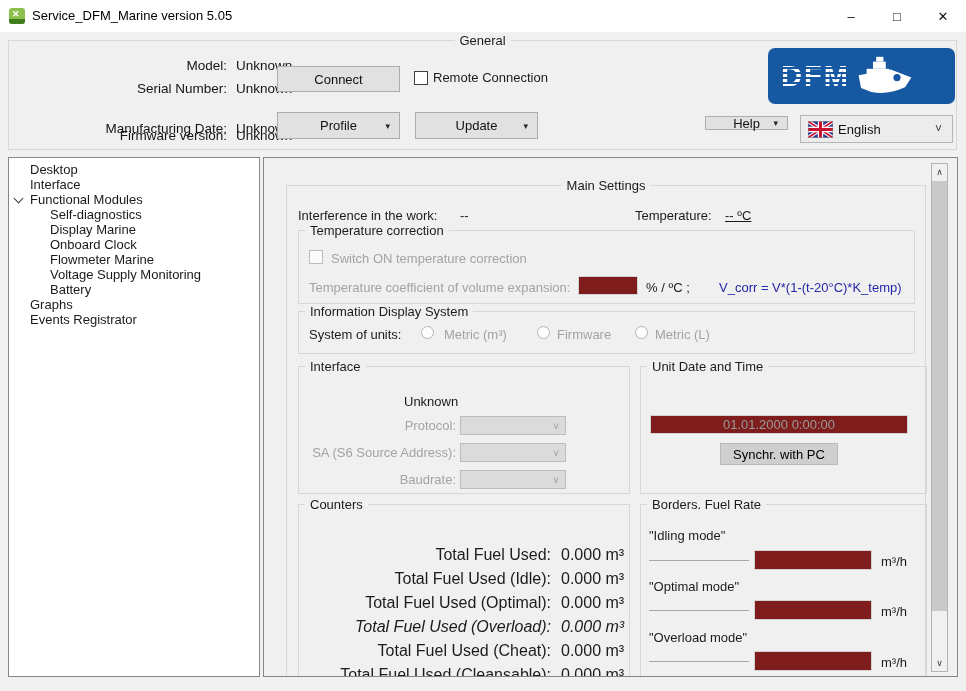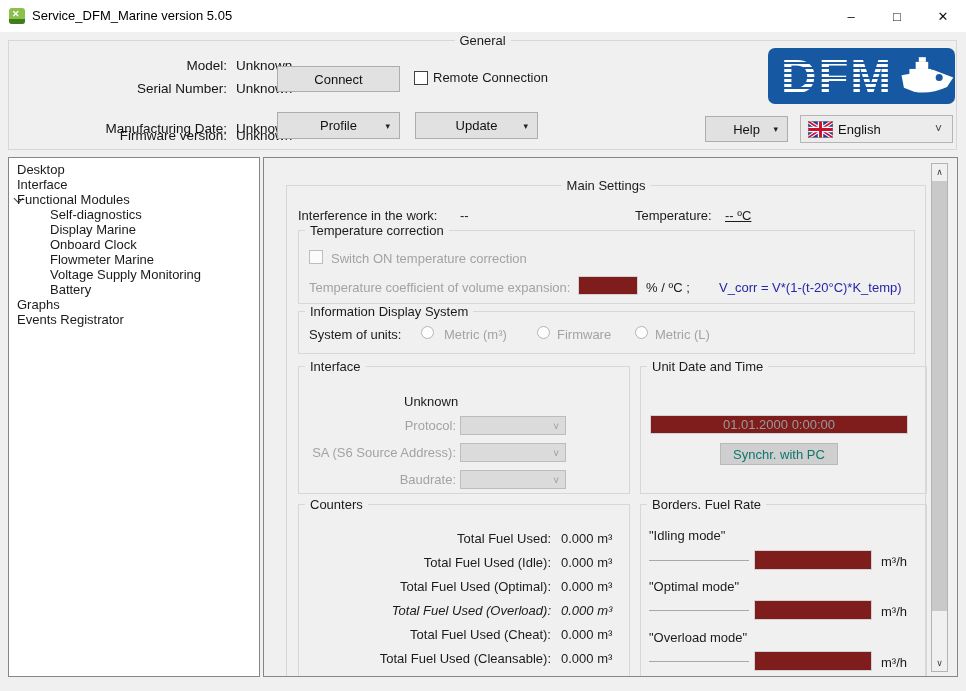--- a/index.html
+++ b/index.html
@@ -12,52 +12,52 @@
   
   .titlebar { position:absolute; left:0; top:0; width:966px; height:32px; background:#ffffff; }
   .app-icon { position:absolute; left:9px; top:8px; width:16px; height:16px; background:#8cc04c; border-radius:3px; overflow:hidden; }
   .app-icon .x { position:absolute; left:3px; top:1px; color:#fff; font-size:9px; font-weight:bold; }
   .app-icon .strip { position:absolute; left:0; bottom:0; width:16px; height:5px; background:#3f7d1e; }
   .title-text { position:absolute; left:32px; top:0; line-height:32px; font-size:13px; color:#000; }
   .win-btn { position:absolute; top:0; width:46px; height:32px; display:flex; align-items:center; justify-content:center; font-size:13px; color:#111; }
   
   .btn { position:absolute; background:#e1e1e1; border:1px solid #adadad; display:flex; align-items:center; justify-content:center; font-size:13px; color:#111; }
   .btn .arrow { position:absolute; right:9px; top:50%; transform:translateY(-50%); font-size:9px; color:#222; }
-  .btn.disabled { background:#cfcfcf; border-color:#b9b9b9; color:#0f766e; }
+  .btn.disabled { background:#cfcfcf; border-color:#b9b9b9; color:#000000; }
   .checkbox { position:absolute; width:14px; height:14px; background:#fff; border:1px solid #404040; }
   .checkbox.disabled { border-color:#bdbdbd; background:#fbfbfb; }
   .radio { position:absolute; width:13px; height:13px; border:1px solid #b4b4b4; border-radius:50%; background:#fdfdfd; }
   .textbox { position:absolute; background:#7f1d1d; border:1px solid #d2d2d2; font-family:"Liberation Sans",sans-serif; font-size:13px; color:#9a9a9a; text-align:center; }
   .selectbox { position:absolute; background:#dbdbdb; border:1px solid #bcbcbc; }
   .selectbox .sel-arrow { position:absolute; right:6px; top:50%; transform:translateY(-50%); font-size:10px; color:#9a9a9a; }
   .combo-arrow { position:absolute; right:10px; top:50%; transform:translateY(-50%); font-size:12px; color:#444; }
   
   .groupbox { position:absolute; border:1px solid #d7d7d7; }
   .gb-label { position:absolute; top:-8px; background:#f0f0f0; padding:0 5px; font-size:13px; color:#1b1b1b; white-space:nowrap; line-height:15px; }
   .gb-label.center { left:50%; transform:translateX(-50%); }
   .gb-label.left { left:6px; }
   
   .info-row { position:absolute; left:12px; display:flex; height:24px; align-items:center; font-size:13.5px; color:#141414; }
   .info-row .lbl { width:215px; text-align:right; margin-right:9px; }
   .gray { color:#a3a3a3; }
   
   .logo { position:absolute; left:768px; top:48px; width:187px; height:56px; background:#1659a2; border-radius:7px; display:flex; align-items:center; padding-left:13px; }
-  .logo-text { position:relative; color:#ffffff; font-weight:bold; font-size:49px; letter-spacing:2px; line-height:44px; }
+  .logo-text { position:relative; color:#ffffff; font-weight:bold; font-size:29px; letter-spacing:2px; line-height:44px; }
   .logo-text::after { content:""; position:absolute; inset:0; background:repeating-linear-gradient(to bottom, rgba(22,89,162,0) 0 3px, #1659a2 3px 5px); }
   
   .tree-panel { position:absolute; left:8px; top:157px; width:252px; height:520px; background:#ffffff; border:1px solid #848789; padding-top:4px; }
   .tree-item { position:relative; height:15px; line-height:15px; font-size:13px; color:#1a1a1a; white-space:nowrap; cursor:default; }
-  .tree-item.lv1 { padding-left:8px; }
+  .tree-item.lv1 { padding-left:21px; }
   .tree-item.lv2 { padding-left:41px; }
   .chev { position:absolute; left:6px; top:3px; width:7px; height:7px; border-right:1.6px solid #3c3c3c; border-bottom:1.6px solid #3c3c3c; transform:rotate(45deg); }
   
   .main-panel { position:absolute; left:263px; top:157px; width:695px; height:520px; background:#f0f0f0; border:1px solid #848789; overflow:hidden; }
   .hline { position:absolute; height:1px; background:#a8a8a8; }
   .formula { color:#2526a8; }
-  .c-row { position:absolute; left:0; display:flex; font-size:13px; }
+  .c-row { position:absolute; left:0; display:flex; font-size:16px;margin-top:15px; }
   .c-lbl { width:252px; text-align:right; color:#1b1b1b; }
   .c-val { margin-left:10px; color:#1b1b1b; }
   
   .scrollbar { position:absolute; left:667px; top:5px; width:17px; height:509px; background:#f0f0f0; border:1px solid #b3b3b3; }
   .sb-btn { position:absolute; left:0; width:15px; height:16px; display:flex; align-items:center; justify-content:center; font-size:9px; color:#3c3c3c; }
   .sb-thumb { position:absolute; left:0; top:17px; width:15px; height:430px; background:#c9c9c9; }
 </style>
 </head>
 <body>
 
@@ -100,21 +100,21 @@
   <span style="position:absolute; left:433px; top:71px; line-height:14px;">Remote Connection</span>
 
   <button class="btn" style="left:277px; top:112px; width:123px; height:27px;">
     <span>Profile</span>
     <span class="arrow">▾</span>
   </button>
   <button class="btn" style="left:415px; top:112px; width:123px; height:27px;">
     <span>Update</span>
     <span class="arrow">▾</span>
   </button>
-  <button class="btn" style="left:705px; top:116px; width:83px; height:26px;">
+  <button class="btn" style="left:705px; top:116px; width:83px; height:14px;">
     <span>Help</span>
     <span class="arrow">▾</span>
   </button>
 
   <div class="btn" style="left:800px; top:115px; width:153px; height:28px; justify-content:flex-start; background:#ececec; border-color:#b5b5b5;">
     <svg style="margin-left:7px;" width="25" height="17" viewBox="0 0 60 40">
       <rect width="60" height="40" fill="#2b3990"></rect>
       <path d="M0,0 L60,40 M60,0 L0,40" stroke="#ffffff" stroke-width="9"></path>
       <path d="M0,0 L60,40 M60,0 L0,40" stroke="#c8102e" stroke-width="4"></path>
       <path d="M30,0 V40 M0,20 H60" stroke="#ffffff" stroke-width="13"></path>

